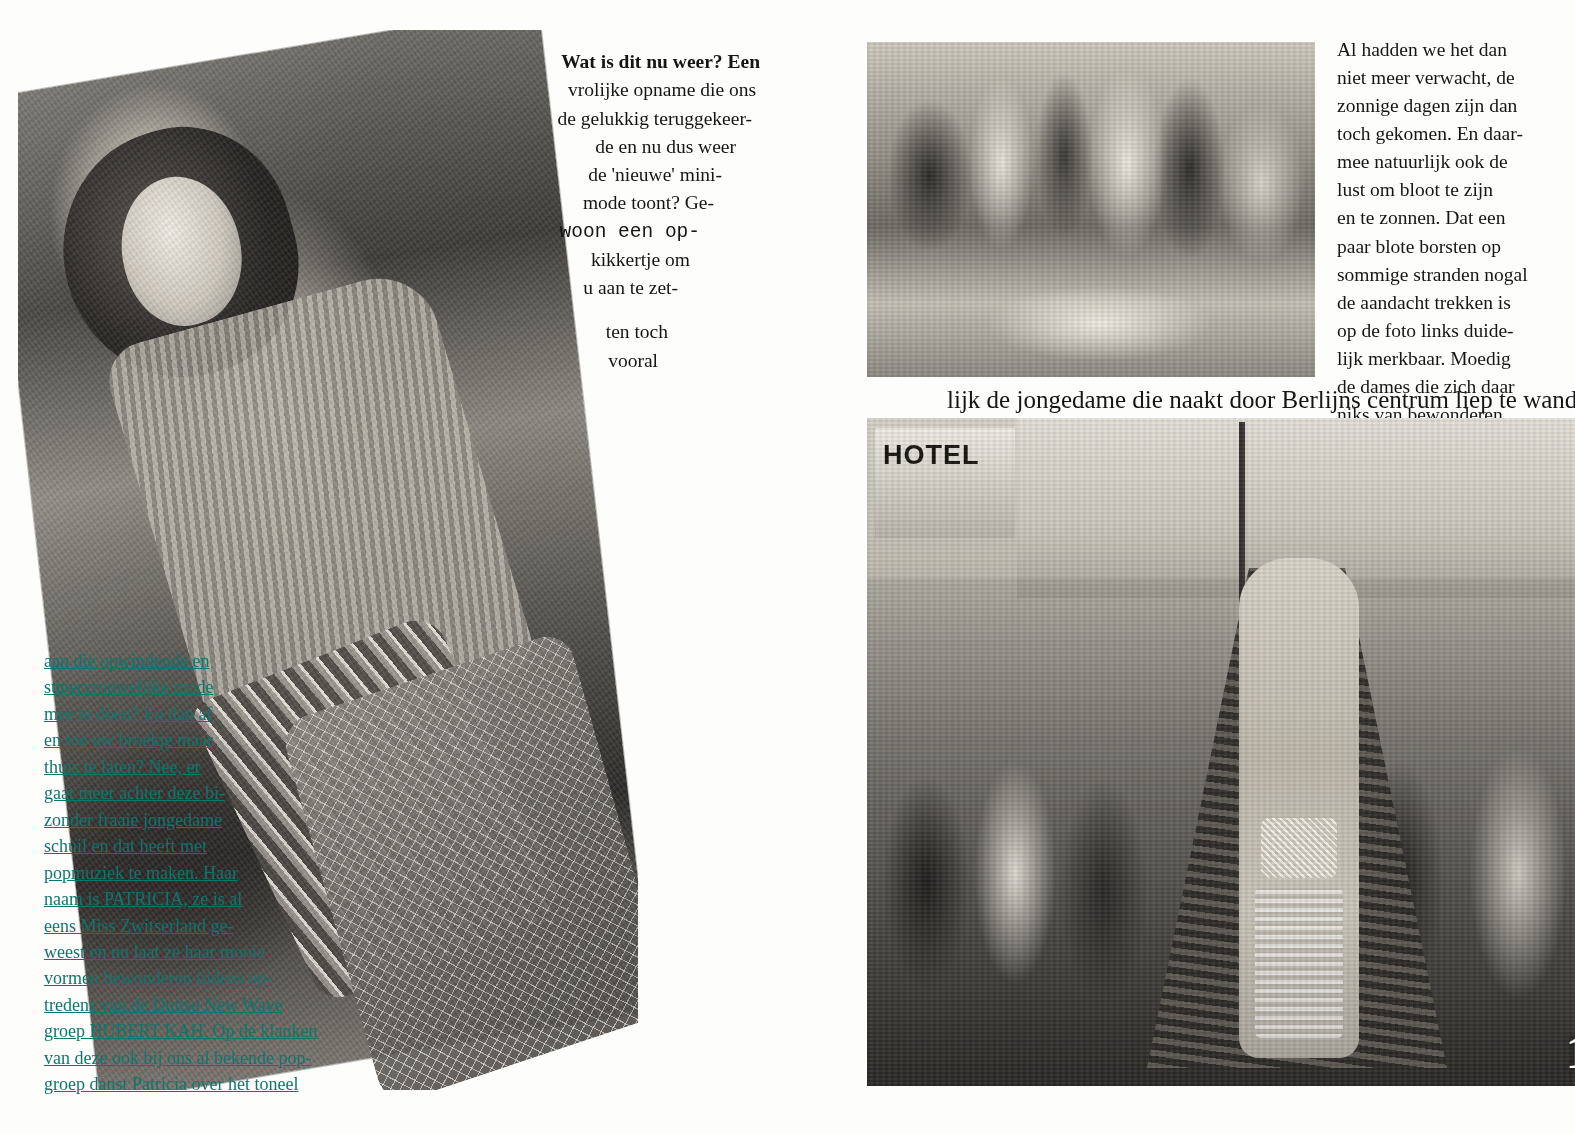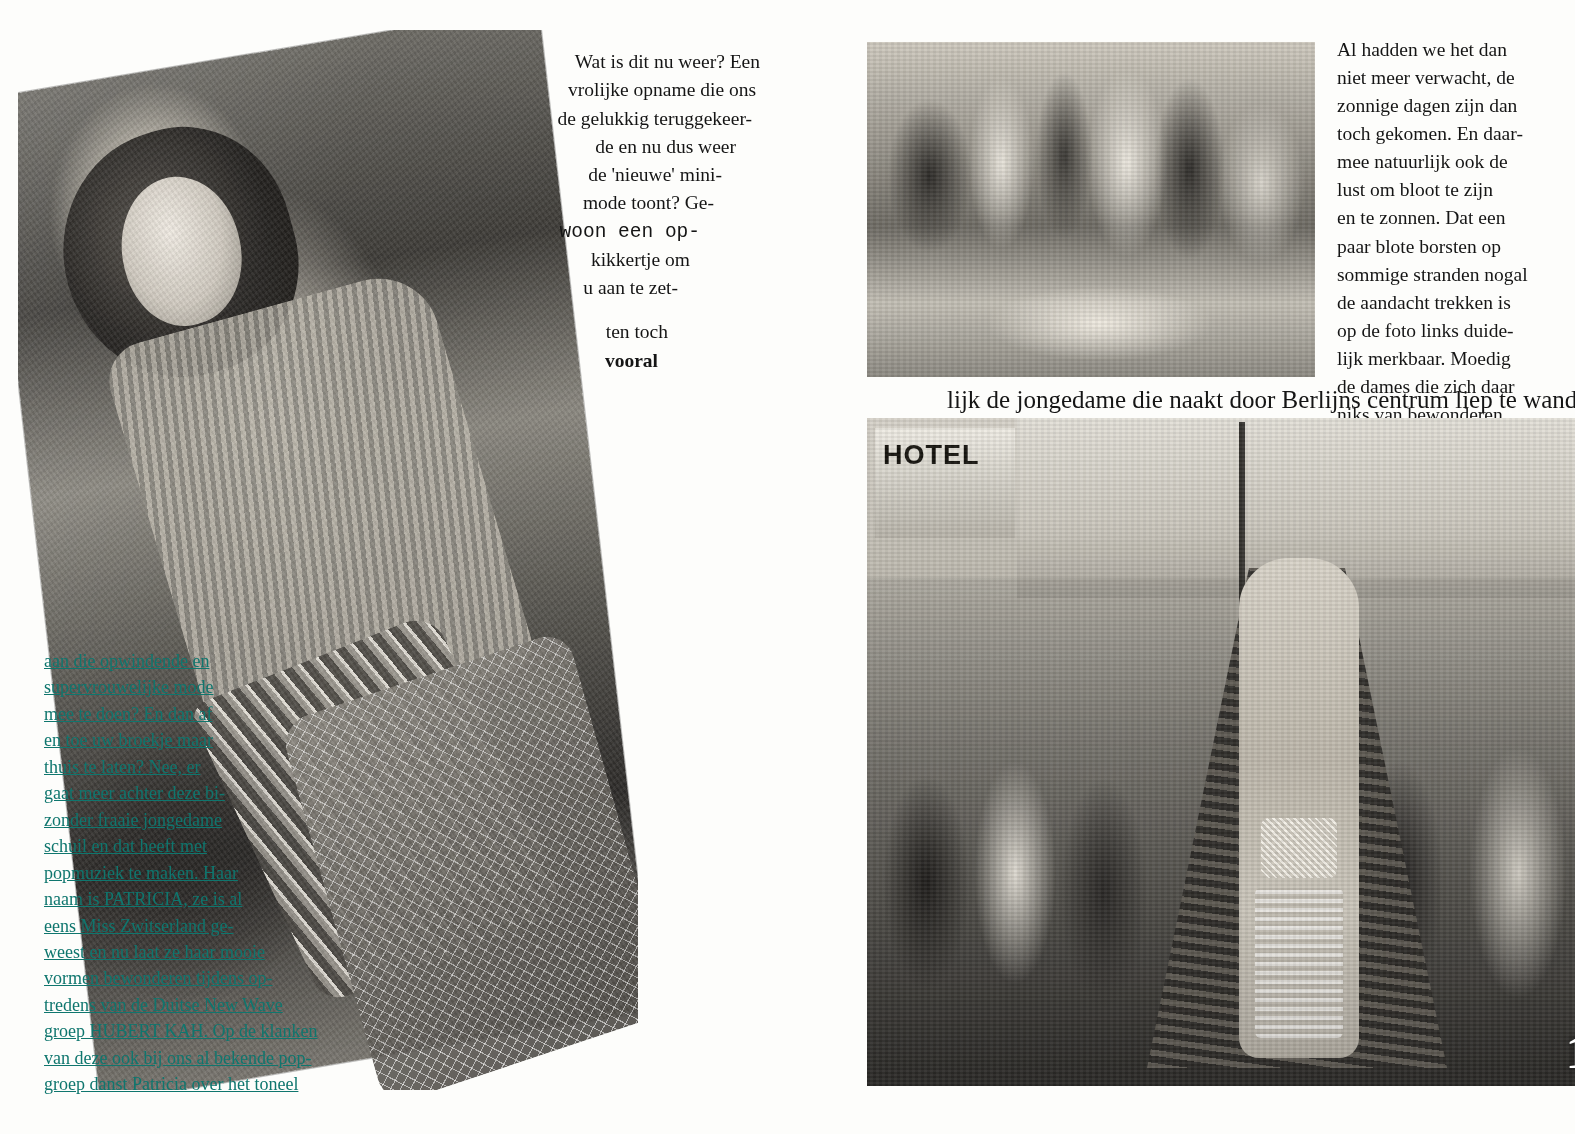--- a/index.html
+++ b/index.html
@@ -138,31 +138,31 @@
     position: absolute;
     left: 470px;
     top: 48px;
     width: 290px;
     text-align: right;
     font-size: 19.5px;
     line-height: 1.45;
     color: #151515;
   }
   .intro-text .ln { display: block; }
-  .intro-text .ln:nth-child(1) { padding-right: 0px; }
+  .intro-text .ln:nth-child(1) { padding-right: 0px; font-weight: bold; }
   .intro-text .ln:nth-child(2) { padding-right: 4px; }
   .intro-text .ln:nth-child(3) { padding-right: 8px; }
   .intro-text .ln:nth-child(4) { padding-right: 24px; }
   .intro-text .ln:nth-child(5) { padding-right: 38px; }
   .intro-text .ln:nth-child(6) { padding-right: 46px; }
   .intro-text .ln:nth-child(7) { padding-right: 60px; font-family: Liberation Mono, monospace; }
   .intro-text .ln:nth-child(8) { padding-right: 70px; }
   .intro-text .ln:nth-child(9) { padding-right: 82px; }
   .intro-text .ln:nth-child(10) { padding-right: 92px; margin-top: 16px; }
-  .intro-text .ln:nth-child(11) { padding-right: 102px; font-weight: bold; }
+  .intro-text .ln:nth-child(11) { padding-right: 102px; }
 
   
   .body-text {
     position: absolute;
     left: 44px;
     top: 648px;
     width: 440px;
     font-size: 18px;
     line-height: 1.47;
     color: #0f766e;

